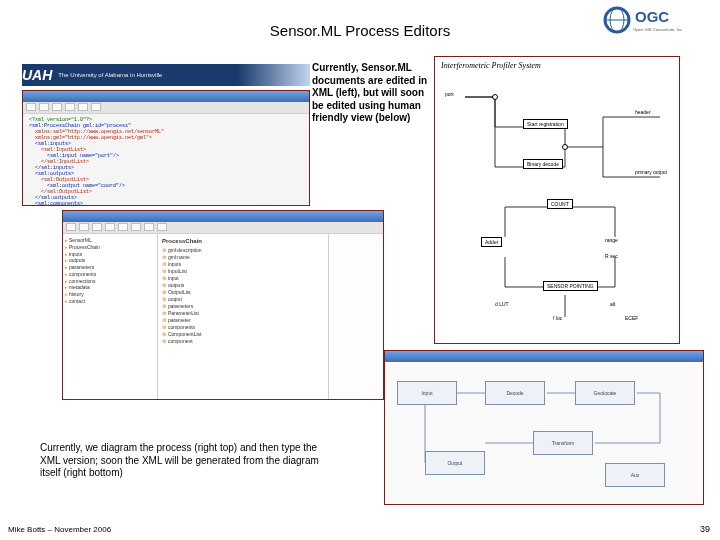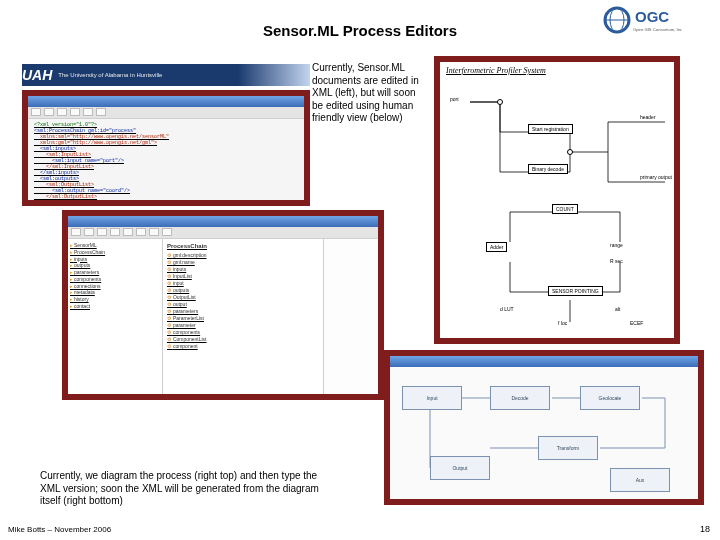--- a/index.html
+++ b/index.html
@@ -19,21 +19,21 @@
     height: 28px;
   }
   .logo-ogc svg { width: 95px; height: 28px; }
   .slide-title {
     position: absolute;
     top: 22px;
     left: 0;
     width: 100%;
     text-align: center;
     font-size: 15px;
-    font-weight: bold;
+    font-weight: normal;
     color: #000;
   }
   .uah-band {
     position: absolute;
     top: 64px;
     left: 22px;
     width: 288px;
     height: 22px;
     background: linear-gradient(to right, #1a3a6e 0 75%, #c2d4ef 100%);
     display: flex;
@@ -52,51 +52,50 @@
     color: #e8e8e8;
   }
   .callout1 {
     position: absolute;
     top: 62px;
     left: 312px;
     width: 116px;
     font-size: 10px;
     line-height: 1.25;
     color: #000;
+    font-weight: bold;
   }
   .callout2 {
     position: absolute;
     top: 442px;
     left: 40px;
     width: 290px;
     font-size: 10px;
     line-height: 1.25;
     color: #000;
-    margin-top: 28px;
   }
   .footer-left {
     position: absolute;
     bottom: 6px;
     left: 8px;
     font-size: 8px;
     color: #000;
   }
   .footer-right {
     position: absolute;
     bottom: 6px;
     right: 10px;
     font-size: 9px;
     color: #000;
   }
   .shot {
     position: absolute;
-    border: 6px solid #7f1d1d;
+    border: 1px solid #7f1d1d;
     background: #f5f5f5;
     overflow: hidden;
-    text-decoration: underline;
   }
   .shot .titlebar {
     height: 11px;
     background: linear-gradient(#6fa5e6, #3b6db8);
   }
   .shot .toolbar {
     height: 12px;
     background: #e4e4e4;
     border-bottom: 1px solid #cfcfcf;
     display: flex;
@@ -156,21 +155,21 @@
 <div class="slide-title">Sensor.ML Process Editors</div>
 
 <div class="uah-band">
   <span>UAH</span>
   <span class="tagline">The University of Alabama in Huntsville</span>
 </div>
 
 <div class="callout1">Currently, Sensor.ML documents are edited in XML (left), but will soon be edited using human friendly view (below)</div>
 <div class="callout2">Currently, we diagram the process (right top) and then type the XML version; soon the XML will be generated from the diagram itself (right bottom)</div>
 <div class="footer-left">Mike Botts – November 2006</div>
-<div class="footer-right">18</div>
+<div class="footer-right">39</div>
 
 <div class="shot shot1">
   <div class="titlebar"></div>
   <div class="toolbar">
     <div class="tb"></div>
       <div class="tb"></div>
       <div class="tb"></div>
       <div class="tb"></div>
       <div class="tb"></div>
       <div class="tb"></div>

